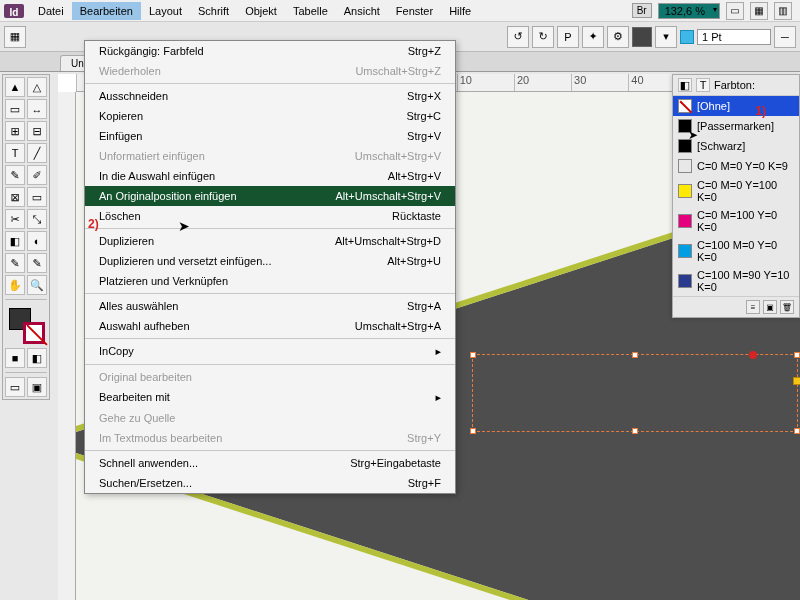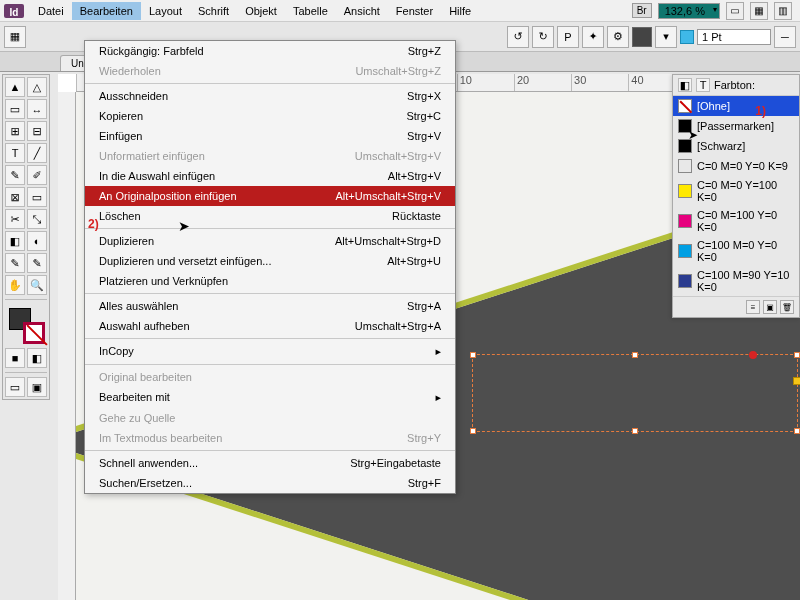--- a/index.html
+++ b/index.html
@@ -40,21 +40,21 @@
 .white-tri1 { position: absolute; left: 0; top: 0; width: 720px; height: 340px; background: #f2f2ef; transform: skewY(-18deg); transform-origin: left top; border-bottom: 6px solid #b4c03a; }
 .white-tri2 { position: absolute; left: -40px; bottom: -80px; width: 760px; height: 240px; background: #f2f2ef; transform: skewY(18deg); transform-origin: left bottom; border-top: 6px solid #b4c03a; }
 .sel-rect { position: absolute; left: 396px; top: 262px; width: 326px; height: 78px; background: #4e4e4e; border: 1px dashed #e67a3c; }
 .sel-handle { position: absolute; width: 6px; height: 6px; background: #fff; border: 1px solid #e67a3c; }
 .sel-ref { position: absolute; width: 8px; height: 8px; background: #d62424; border-radius: 50%; }
 .sel-yel { position: absolute; width: 8px; height: 8px; background: #f5c518; border: 1px solid #b58a00; }
 
 .dropdown { position: absolute; left: 84px; top: 40px; width: 372px; background: #f4f4f4; border: 1px solid #888; box-shadow: 2px 2px 6px rgba(0,0,0,.25); z-index: 50; }
 .dd-row { display: flex; justify-content: space-between; padding: 4px 14px; color: #000; }
 .dd-row.disabled { color: #999; }
-.dd-row.sel { background: #b91c1c; color: #fff; }
+.dd-row.sel { background: #14532d; color: #fff; }
 .dd-sep { height: 1px; background: #c8c8c8; margin: 2px 0; }
 .annot1 { position: absolute; left: 88px; top: 217px; color: #d62424; font-weight: bold; font-size: 12px; z-index: 60; }
 .cursor { position: absolute; left: 178px; top: 218px; z-index: 70; font-size: 14px; }
 
 .swatch-panel { position: absolute; right: 0; top: 74px; width: 128px; background: #e8e8e8; border: 1px solid #aaa; z-index: 40; box-shadow: -1px 1px 4px rgba(0,0,0,.15); }
 .sw-head { display: flex; gap: 4px; padding: 3px 5px; align-items: center; border-bottom: 1px solid #ccc; font-size: 10px; }
 .sw-item { display: flex; align-items: center; gap: 5px; padding: 3px 5px; font-size: 10px; }
 .sw-item.sel { background: #1d4ed8; color: #fff; }
 .sw-chip { width: 14px; height: 14px; border: 1px solid #888; flex-shrink: 0; }
 .sw-none { background: #fff; position: relative; }

